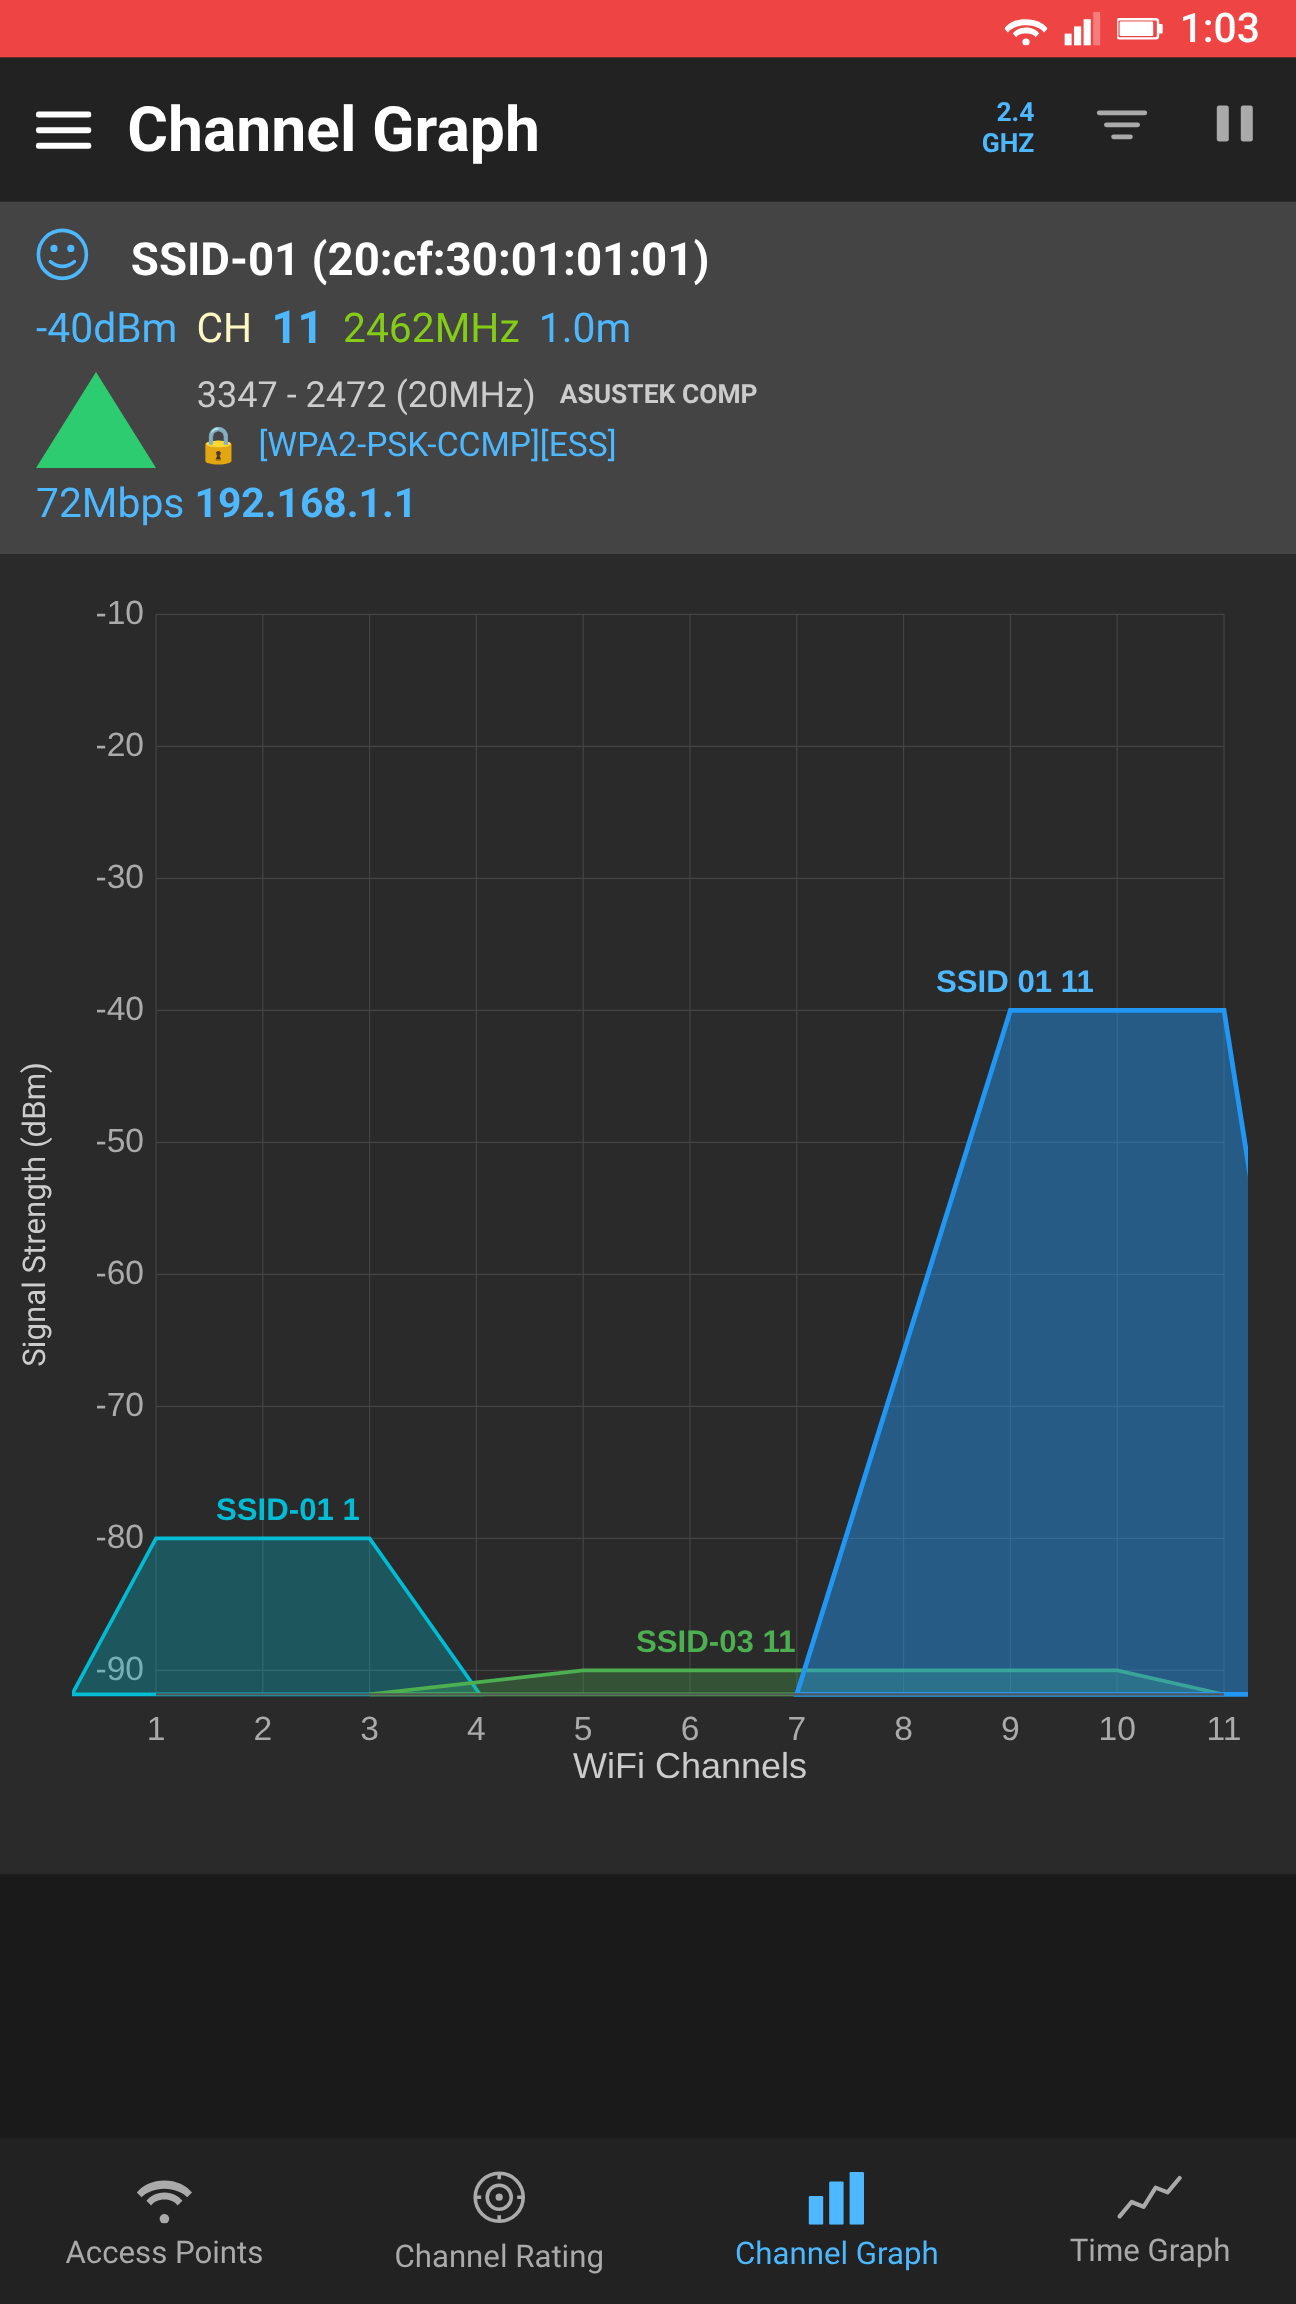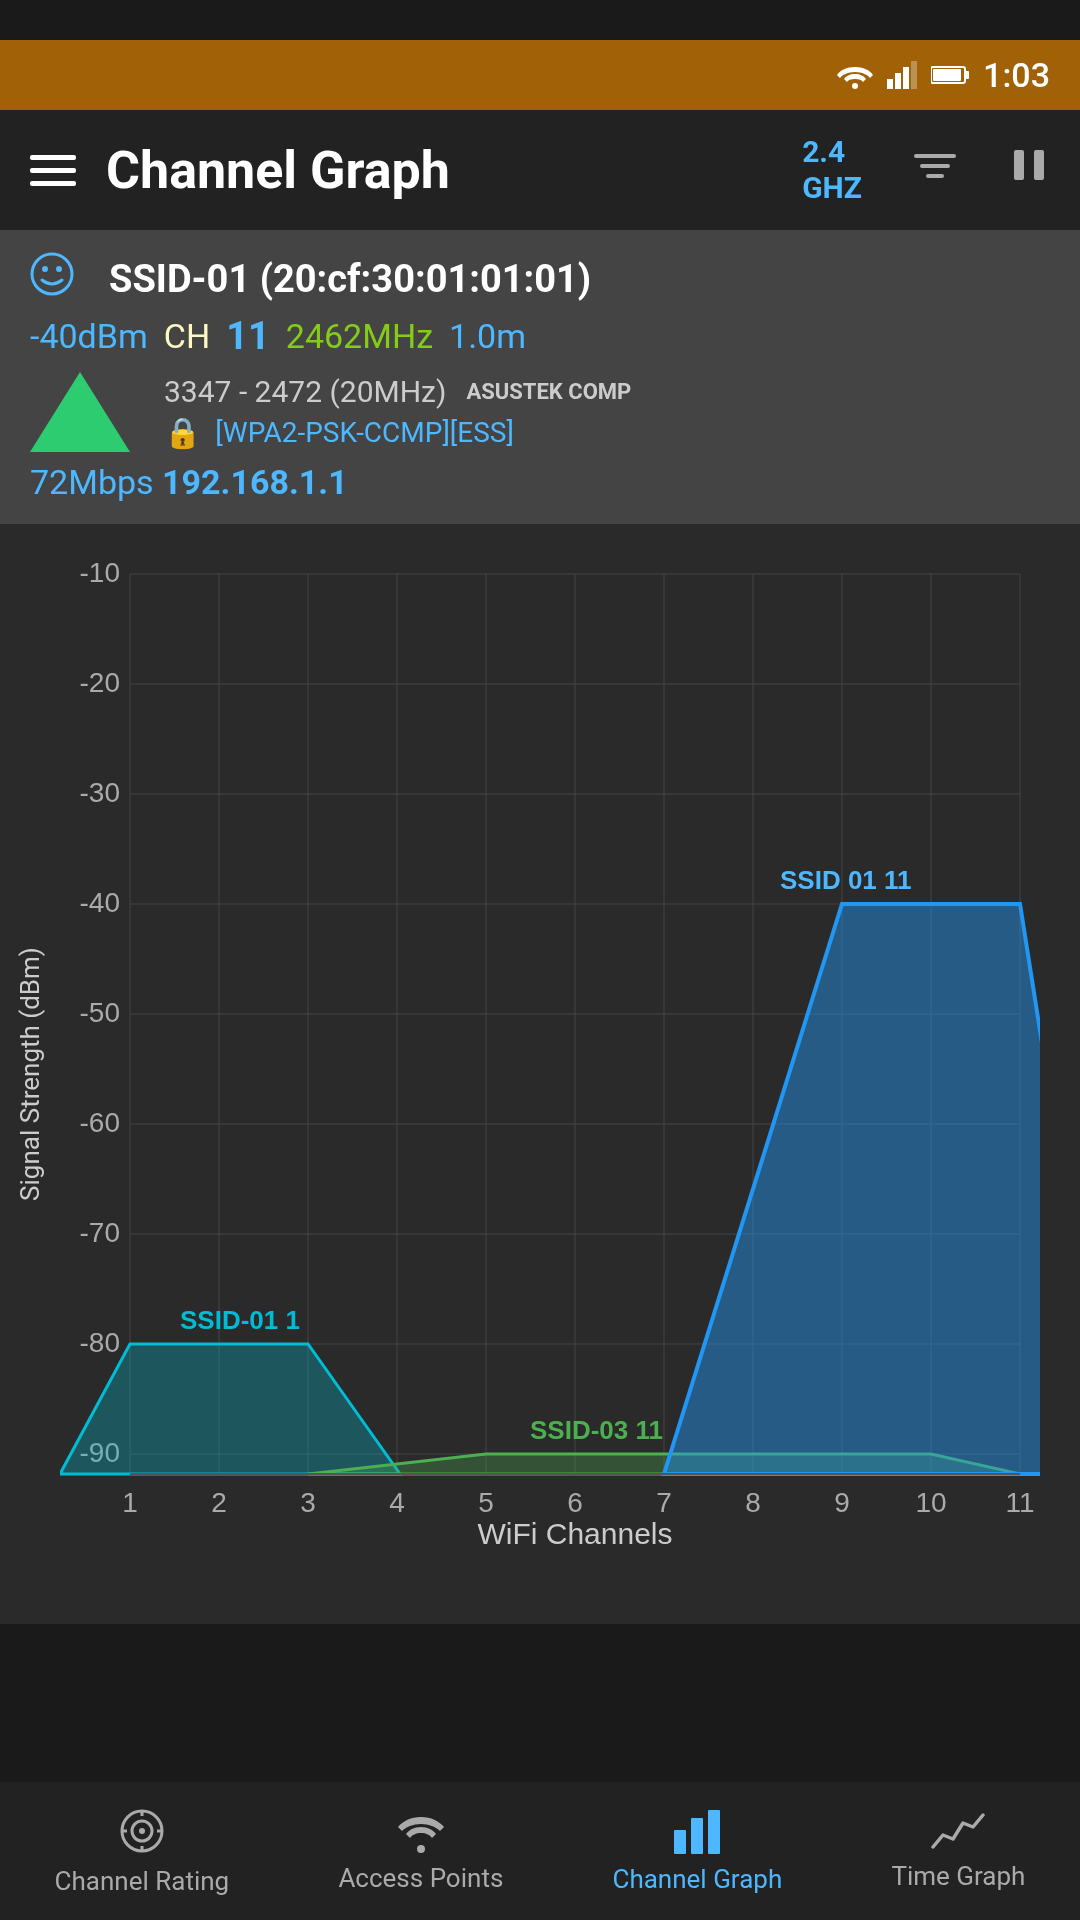--- a/index.html
+++ b/index.html
@@ -9,28 +9,27 @@
       background: #1a1a1a;
       font-family: 'Roboto', Arial, sans-serif;
       color: #fff;
       overflow: hidden;
       position: relative;
     }
 
     
     .status-bar {
       width: 100%;
-      height: 70px;
-      background: #a16207;
+      height: 48px;
+      background: #ef4444;
       display: flex;
       align-items: center;
       justify-content: flex-end;
       padding: 0 30px;
       gap: 18px;
-      margin-top: 40px;
     }
     .status-icons {
       display: flex;
       align-items: center;
       gap: 14px;
     }
     .status-time {
       font-size: 34px;
       font-weight: 500;
       color: #fff;
@@ -61,23 +60,23 @@
     }
     .top-title {
       font-size: 52px;
       font-weight: bold;
       color: #fff;
       flex: 1;
     }
     .top-freq {
       display: flex;
       flex-direction: column;
-      align-items: flex-start;
+      align-items: flex-end;
       color: #4db8ff;
-      font-size: 30px;
+      font-size: 22px;
       font-weight: bold;
       line-height: 1.2;
     }
     .top-filter-icon {
       color: #aaa;
       font-size: 40px;
       margin: 0 20px;
     }
     .top-pause-icon {
       color: #aaa;
@@ -356,42 +355,42 @@
 
     <text class="axis-text" x="515" y="1000" text-anchor="middle" style="font-size:30px; fill:#ccc;">WiFi Channels</text>
 
     <line stroke="#555" stroke-width="2" x1="70" y1="930" x2="960" y2="930"></line>
   </svg>
 </div>
 
 <div class="bottom-nav">
 
   <div class="nav-item">
+    <svg width="50" height="44" viewBox="0 0 50 44">
+      <path d="M25 8C15 8 7 12 2 18l4 4c4-4 11-7 19-7s15 3 19 7l4-4C43 12 35 8 25 8z" fill="#aaa"></path>
+      <path d="M25 18c-7 0-12 3-15 7l4 4c2-3 6-5 11-5s9 2 11 5l4-4c-3-4-8-7-15-7z" fill="#aaa"></path>
+      <circle cx="25" cy="40" r="4" fill="#aaa"></circle>
+    </svg>
+    <span class="nav-label">Access Points</span>
+  </div>
+
+  <div class="nav-item">
     <svg width="50" height="50" viewBox="0 0 50 50">
       <circle cx="25" cy="25" r="20" stroke="#aaa" stroke-width="3" fill="none"></circle>
       <circle cx="25" cy="25" r="10" stroke="#aaa" stroke-width="3" fill="none"></circle>
       <circle cx="25" cy="25" r="3" fill="#aaa"></circle>
       <line x1="25" y1="5" x2="25" y2="10" stroke="#aaa" stroke-width="3"></line>
       <line x1="25" y1="40" x2="25" y2="45" stroke="#aaa" stroke-width="3"></line>
       <line x1="5" y1="25" x2="10" y2="25" stroke="#aaa" stroke-width="3"></line>
       <line x1="40" y1="25" x2="45" y2="25" stroke="#aaa" stroke-width="3"></line>
     </svg>
     <span class="nav-label">Channel Rating</span>
   </div>
 
   <div class="nav-item">
-    <svg width="50" height="44" viewBox="0 0 50 44">
-      <path d="M25 8C15 8 7 12 2 18l4 4c4-4 11-7 19-7s15 3 19 7l4-4C43 12 35 8 25 8z" fill="#aaa"></path>
-      <path d="M25 18c-7 0-12 3-15 7l4 4c2-3 6-5 11-5s9 2 11 5l4-4c-3-4-8-7-15-7z" fill="#aaa"></path>
-      <circle cx="25" cy="40" r="4" fill="#aaa"></circle>
-    </svg>
-    <span class="nav-label">Access Points</span>
-  </div>
-
-  <div class="nav-item">
     <svg width="50" height="46" viewBox="0 0 50 46">
       <rect x="2" y="22" width="12" height="24" rx="1" fill="#4db8ff"></rect>
       <rect x="19" y="10" width="12" height="36" rx="1" fill="#4db8ff"></rect>
       <rect x="36" y="2" width="12" height="44" rx="1" fill="#4db8ff"></rect>
     </svg>
     <span class="nav-label active">Channel Graph</span>
   </div>
 
   <div class="nav-item">
     <svg width="54" height="40" viewBox="0 0 54 40">

